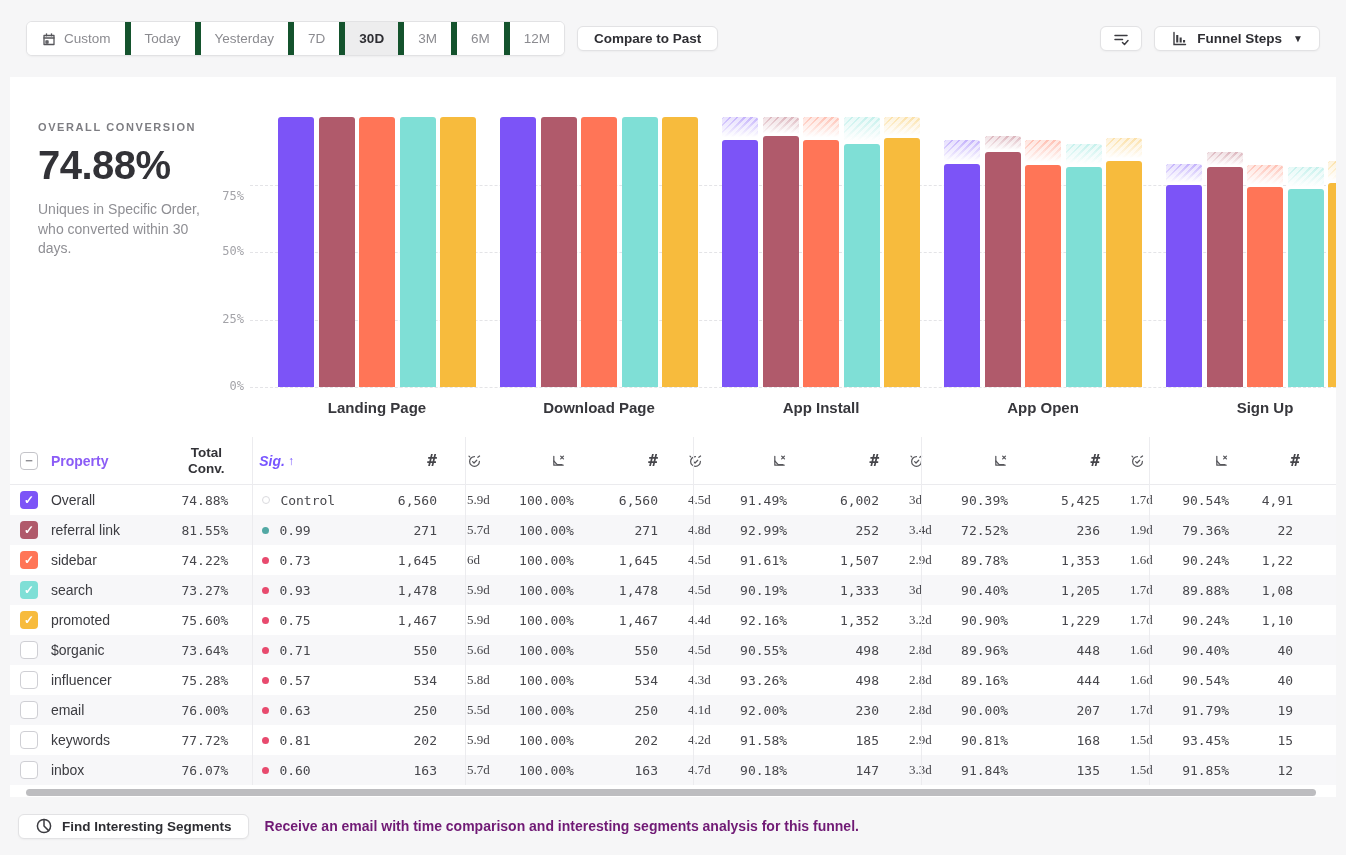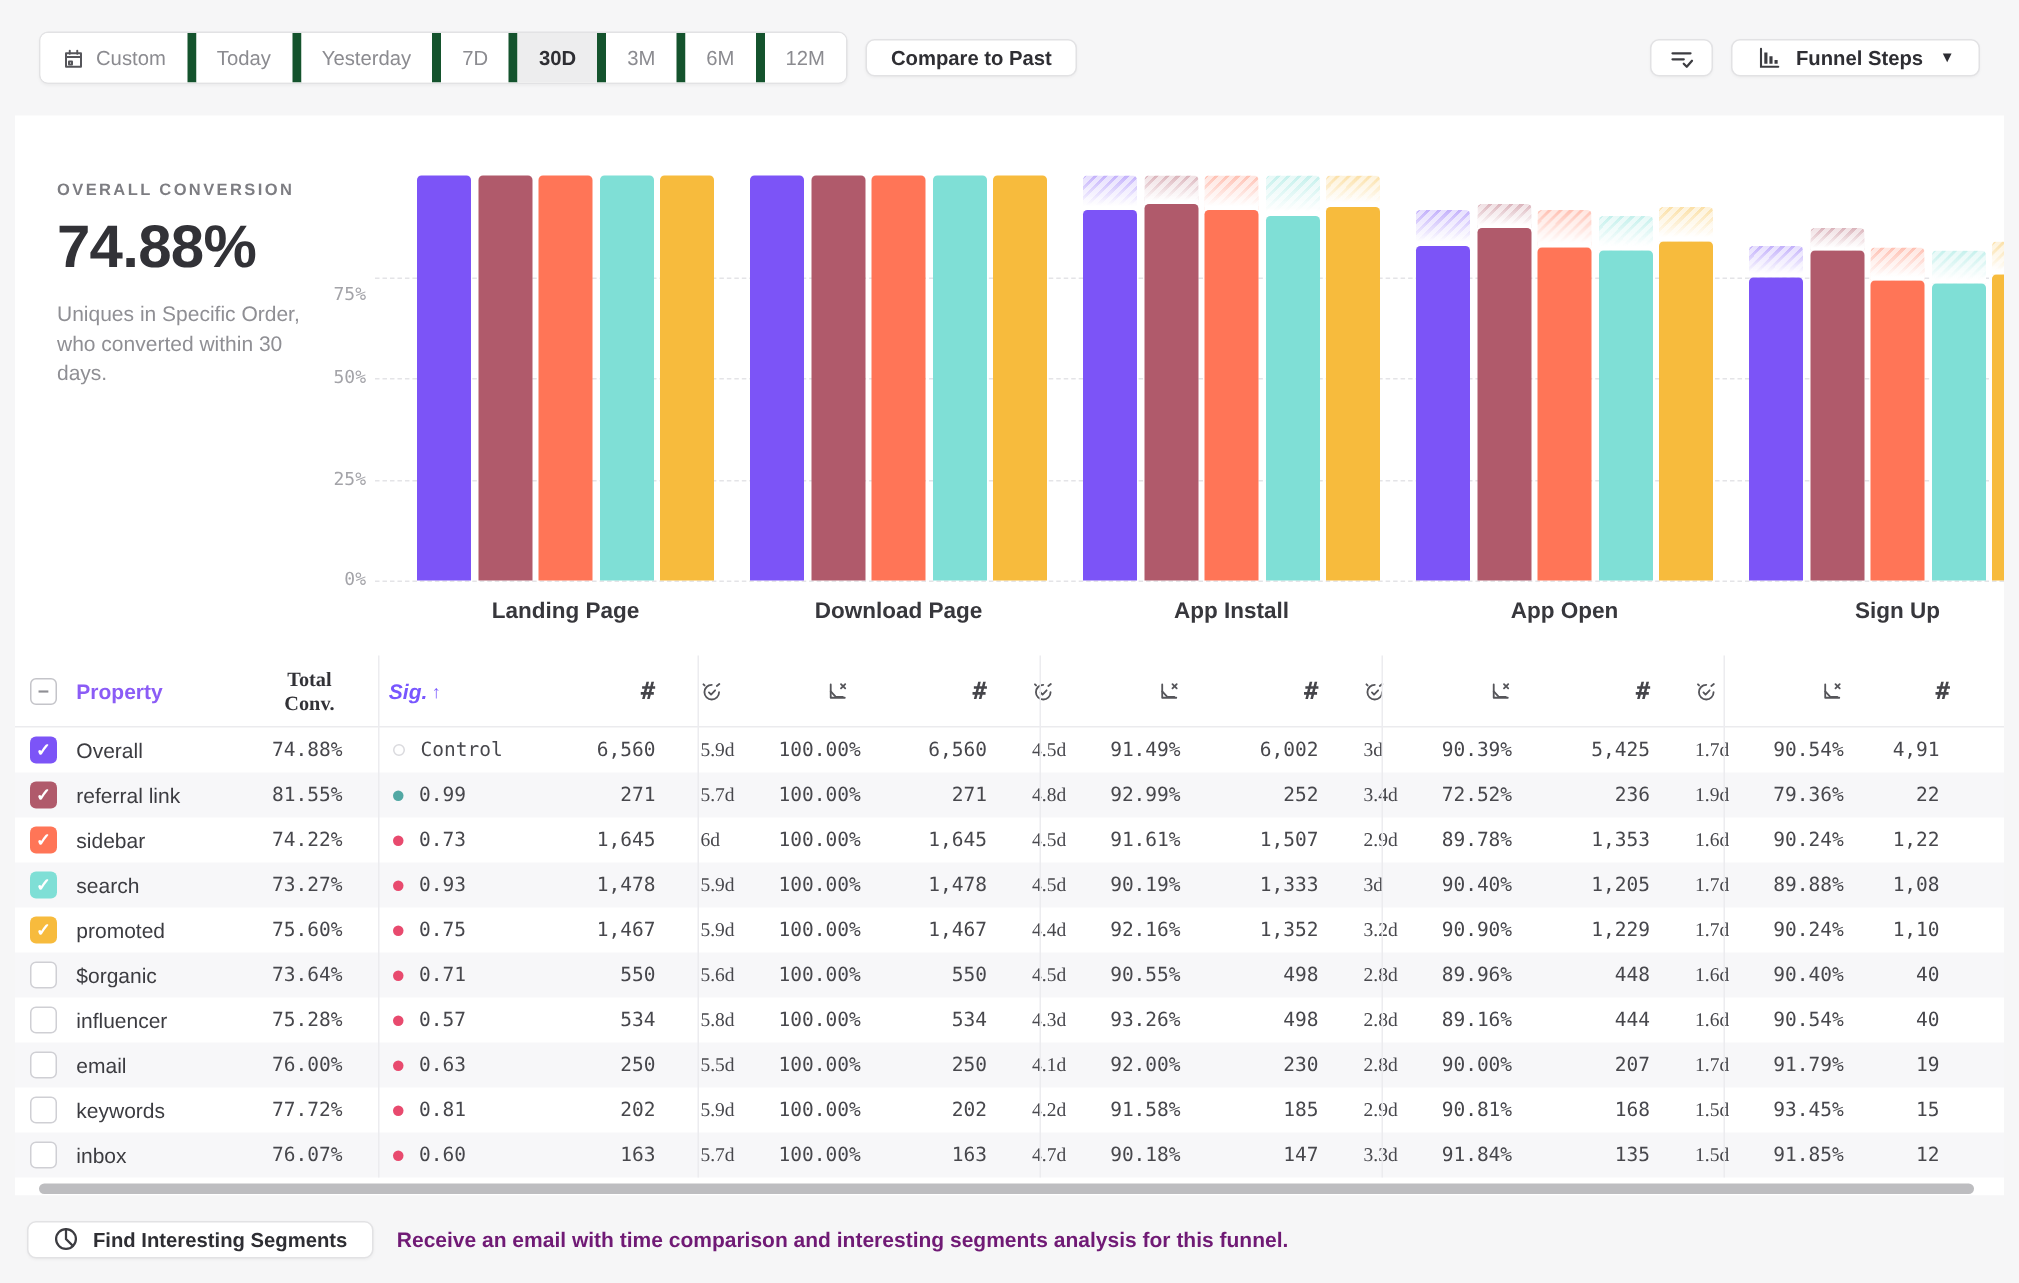--- a/index.html
+++ b/index.html
@@ -32,21 +32,21 @@
   
   .table{position:absolute;left:0;top:360px;width:100%}
   .thead{display:flex;height:48px;align-items:center;border-bottom:1px solid #ebebee}
   .row{display:flex;height:30px;align-items:center}
   .row.alt{background:#f7f7f9}
   .vline{position:absolute;top:0;height:348px;width:1px;background:#ececef}
   .c-cb{width:42px;padding-left:10px;display:flex;align-items:center}
   .c-prop{width:130px;font-size:14px;color:#3c3c41}
   .thead .c-prop{font-weight:700;color:#8b5cf6}
   .c-tconv{width:70px;text-align:right;padding-right:16px;font-family:"DejaVu Sans Mono",monospace;font-size:13px;color:#47474c}
-  .thead .c-tconv{font-family:Liberation Serif, serif;font-weight:700;font-size:13.5px;color:#323237;text-align:center;line-height:1.15;padding-right:8px}
+  .thead .c-tconv{font-family:Liberation Sans, sans-serif;font-weight:700;font-size:13.5px;color:#323237;text-align:center;line-height:1.15;padding-right:8px}
   .c-sig{width:130px;display:flex;align-items:center;padding-left:18px;gap:10px;font-family:"DejaVu Sans Mono",monospace;font-size:13px;color:#47474c}
   .thead .c-sig{font-family:"Liberation Sans",sans-serif;padding-left:15px;gap:3px}
   .sig-label{font-style:italic;font-weight:700;font-size:14px;color:#7856ff}
   .sig-arrow{color:#7856ff;font-size:12px;font-style:normal}
   .dot{width:7px;height:7px;border-radius:50%;flex:none}
   .dot.control{width:8px;height:8px;background:#fff;border:1.5px solid #dadade}
   .c-cnt1{width:83px;text-align:right;padding-right:14px;font-family:"DejaVu Sans Mono",monospace;font-size:13px;color:#47474c}
   .c-time{width:70px;padding-left:16px;font-family:Liberation Serif, serif;font-size:13px;color:#47474c}
   .c-pct{width:82px;font-family:"DejaVu Sans Mono",monospace;font-size:13px;color:#47474c}
   .c-cnt{width:76px;text-align:right;padding-right:14px;font-family:"DejaVu Sans Mono",monospace;font-size:13px;color:#47474c}

